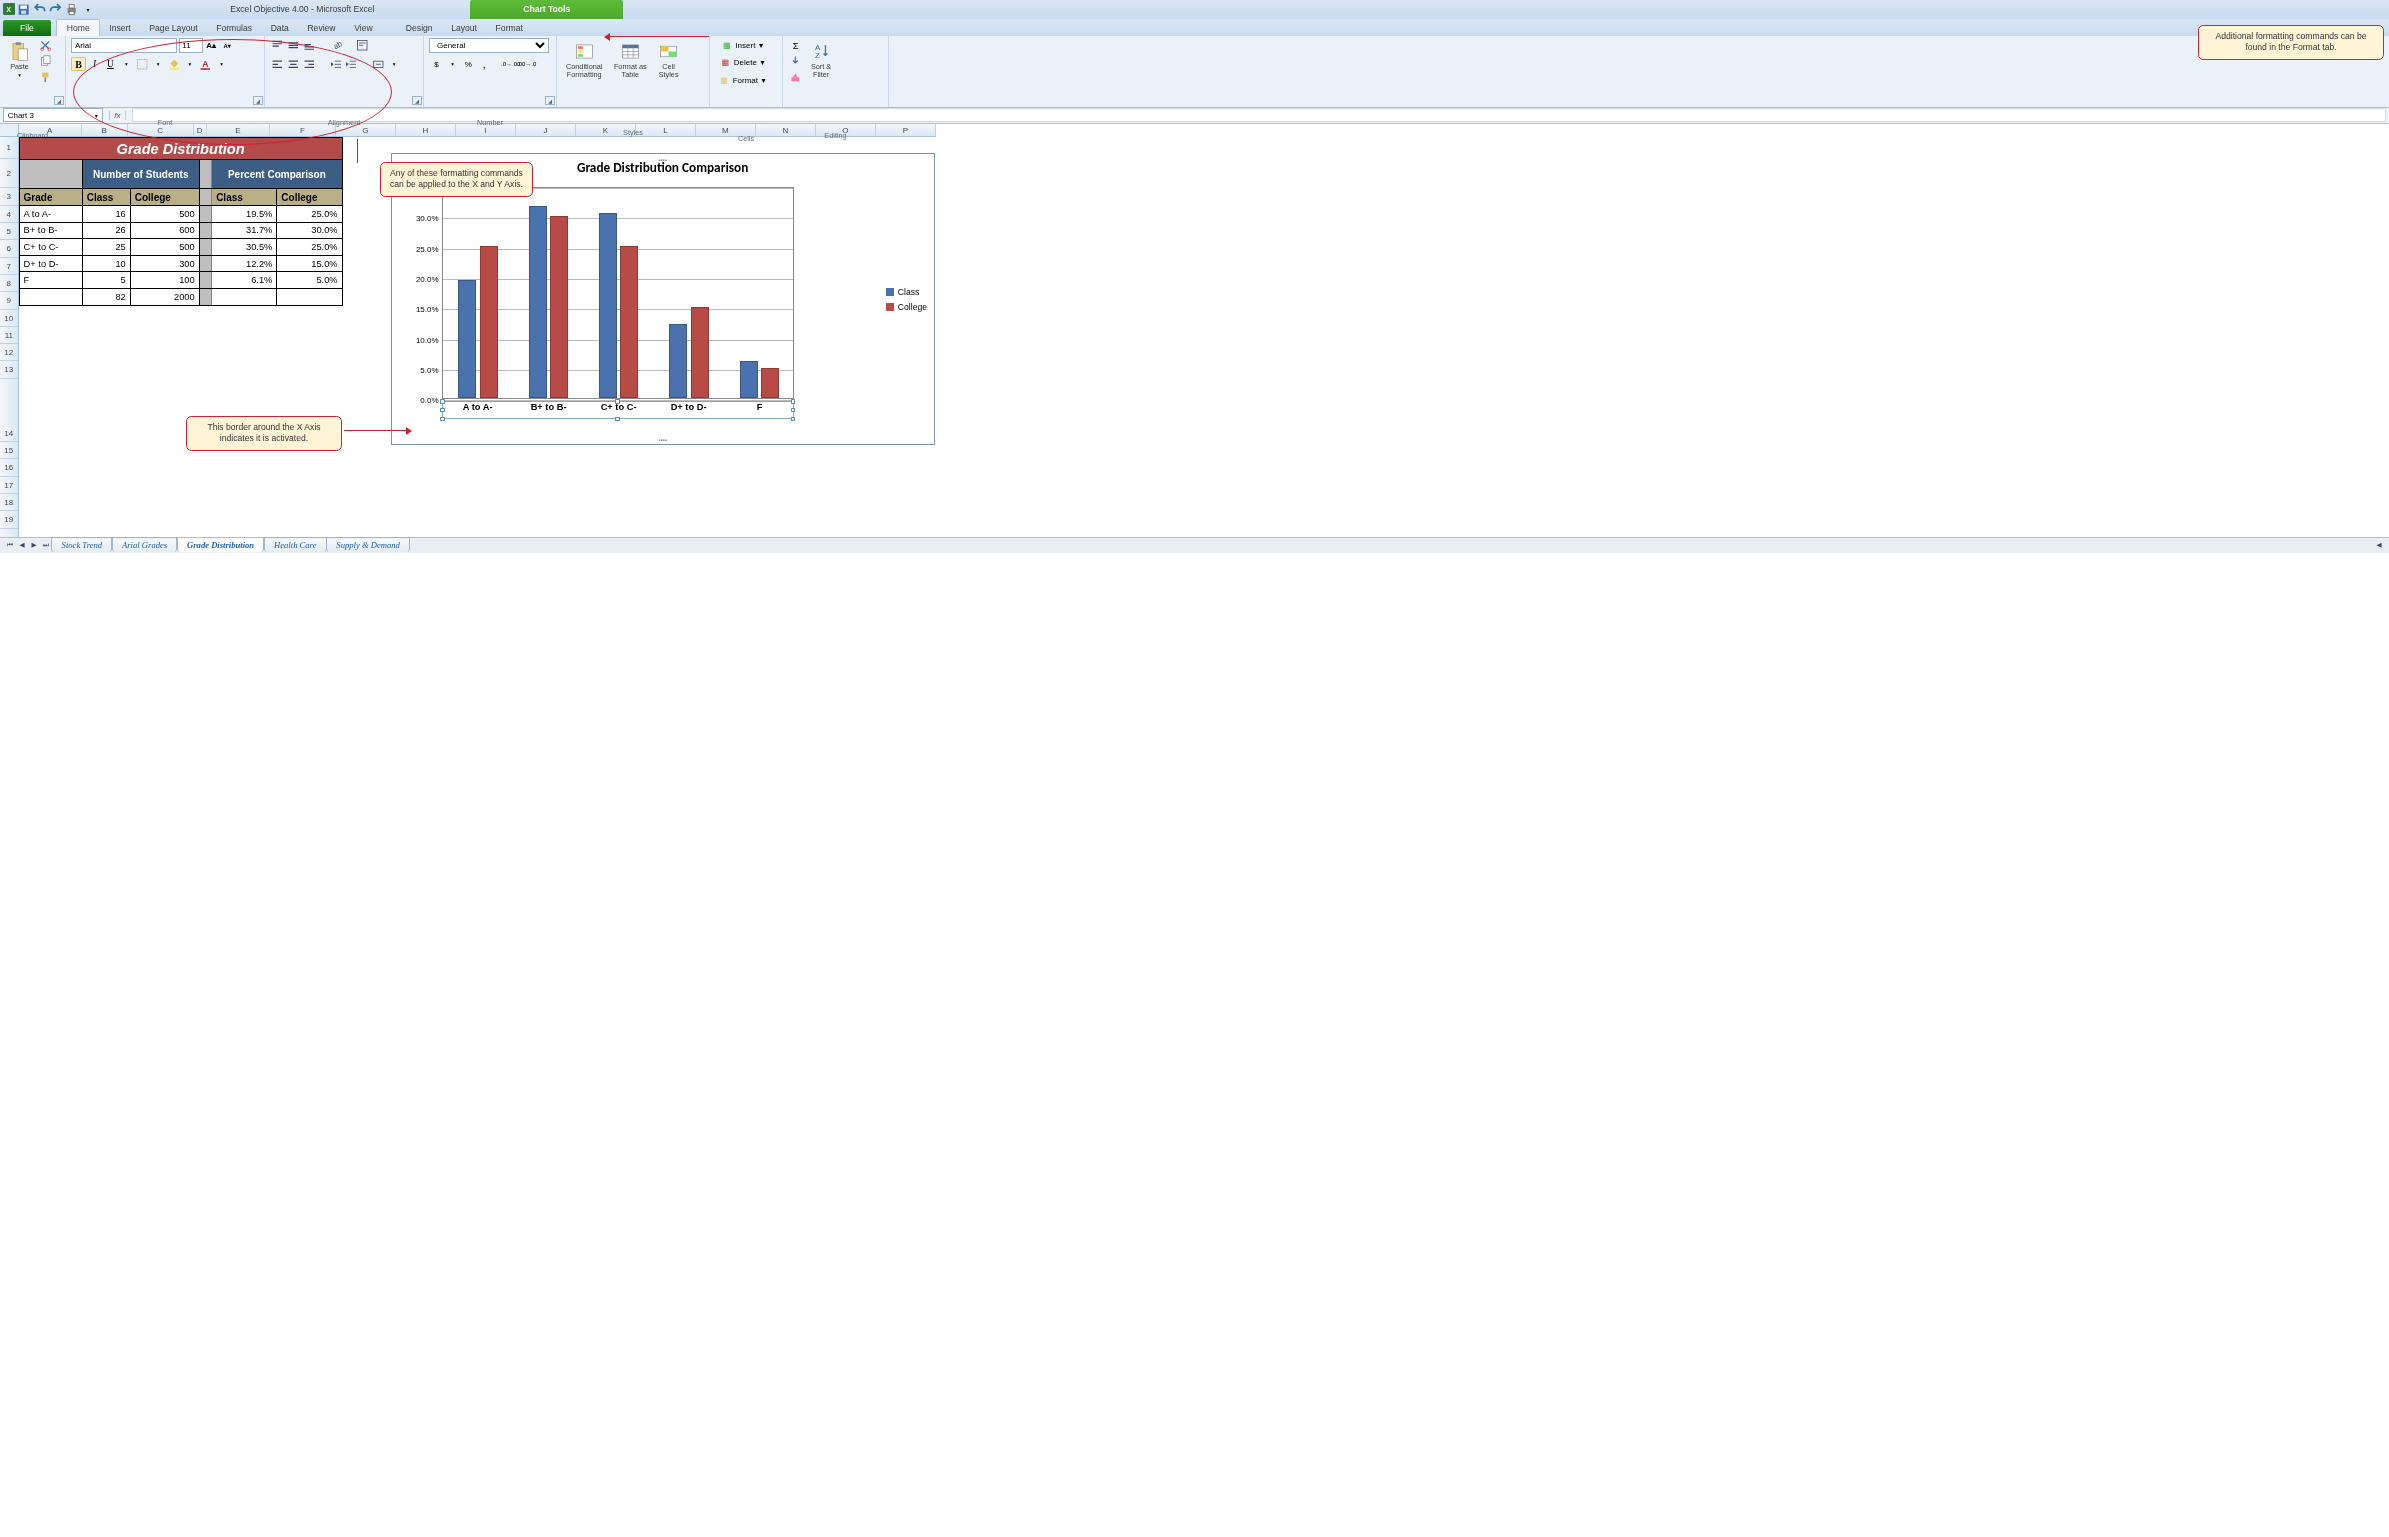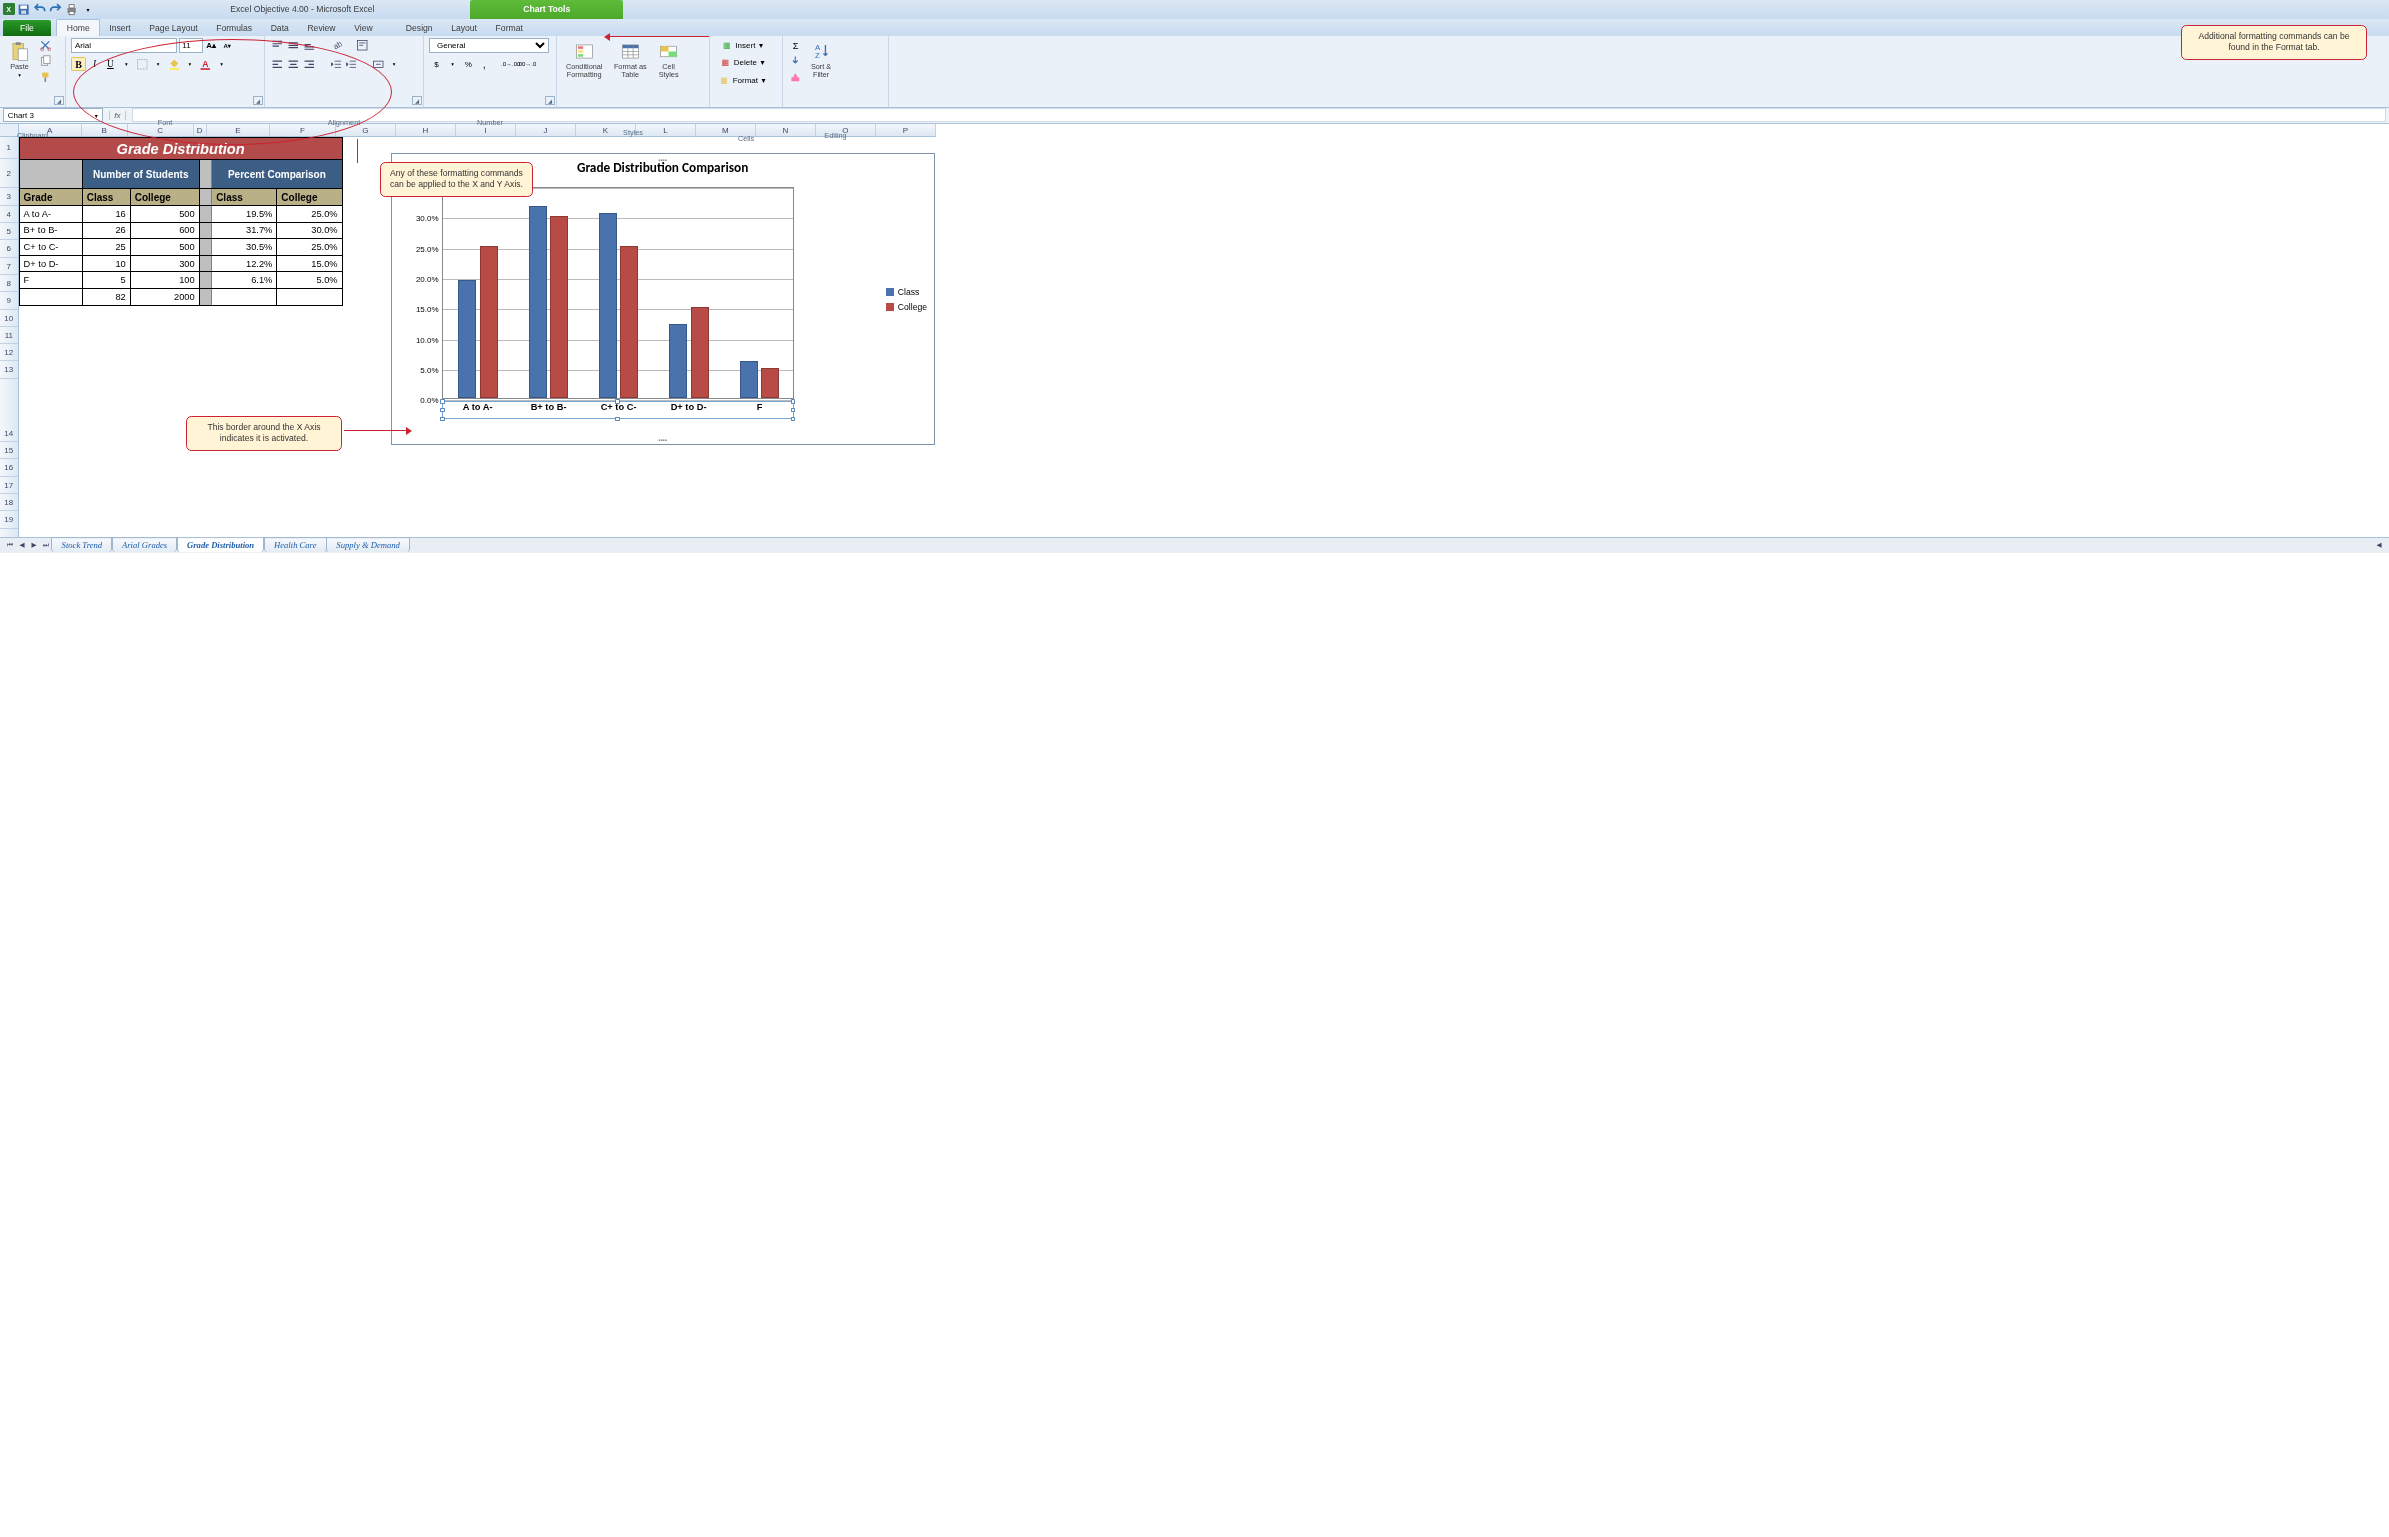--- a/index.html
+++ b/index.html
@@ -583,21 +583,21 @@
         <div class="item">
             <div class="sw" style="background:#b84b46;"></div>
             <span>College</span>
           </div>
       </div>
     </div>
 
   </div>
 </div>
 
-<div class="callout" style="right:22px; top:25px; width:186px;">Additional formatting commands can be found in the Format tab.</div>
+<div class="callout" style="right:5px; top:25px; width:186px;">Additional formatting commands can be found in the Format tab.</div>
 <div class="arrow-line" style="top:36px; left:609px; width:100px;"></div>
 <div class="arrow-head" style="top:33px; left:604px; border-right:6.6px solid #c23;"></div>
 
 <div class="callout" style="left:380px; top:162px; width:153px;">Any of these formatting commands can be applied to the X and Y Axis.</div>
 <div class="arrow-line" style="top:139px; left:357px; width:1.3px; height:24px;"></div>
 
 <div class="callout" style="left:186px; top:416px; width:156px;">This border around the X Axis indicates it is activated.</div>
 <div class="arrow-line" style="top:430px; left:344px; width:63px;"></div>
 <div class="arrow-head" style="top:427px; left:406px; border-left:6.6px solid #c23;"></div>
 

